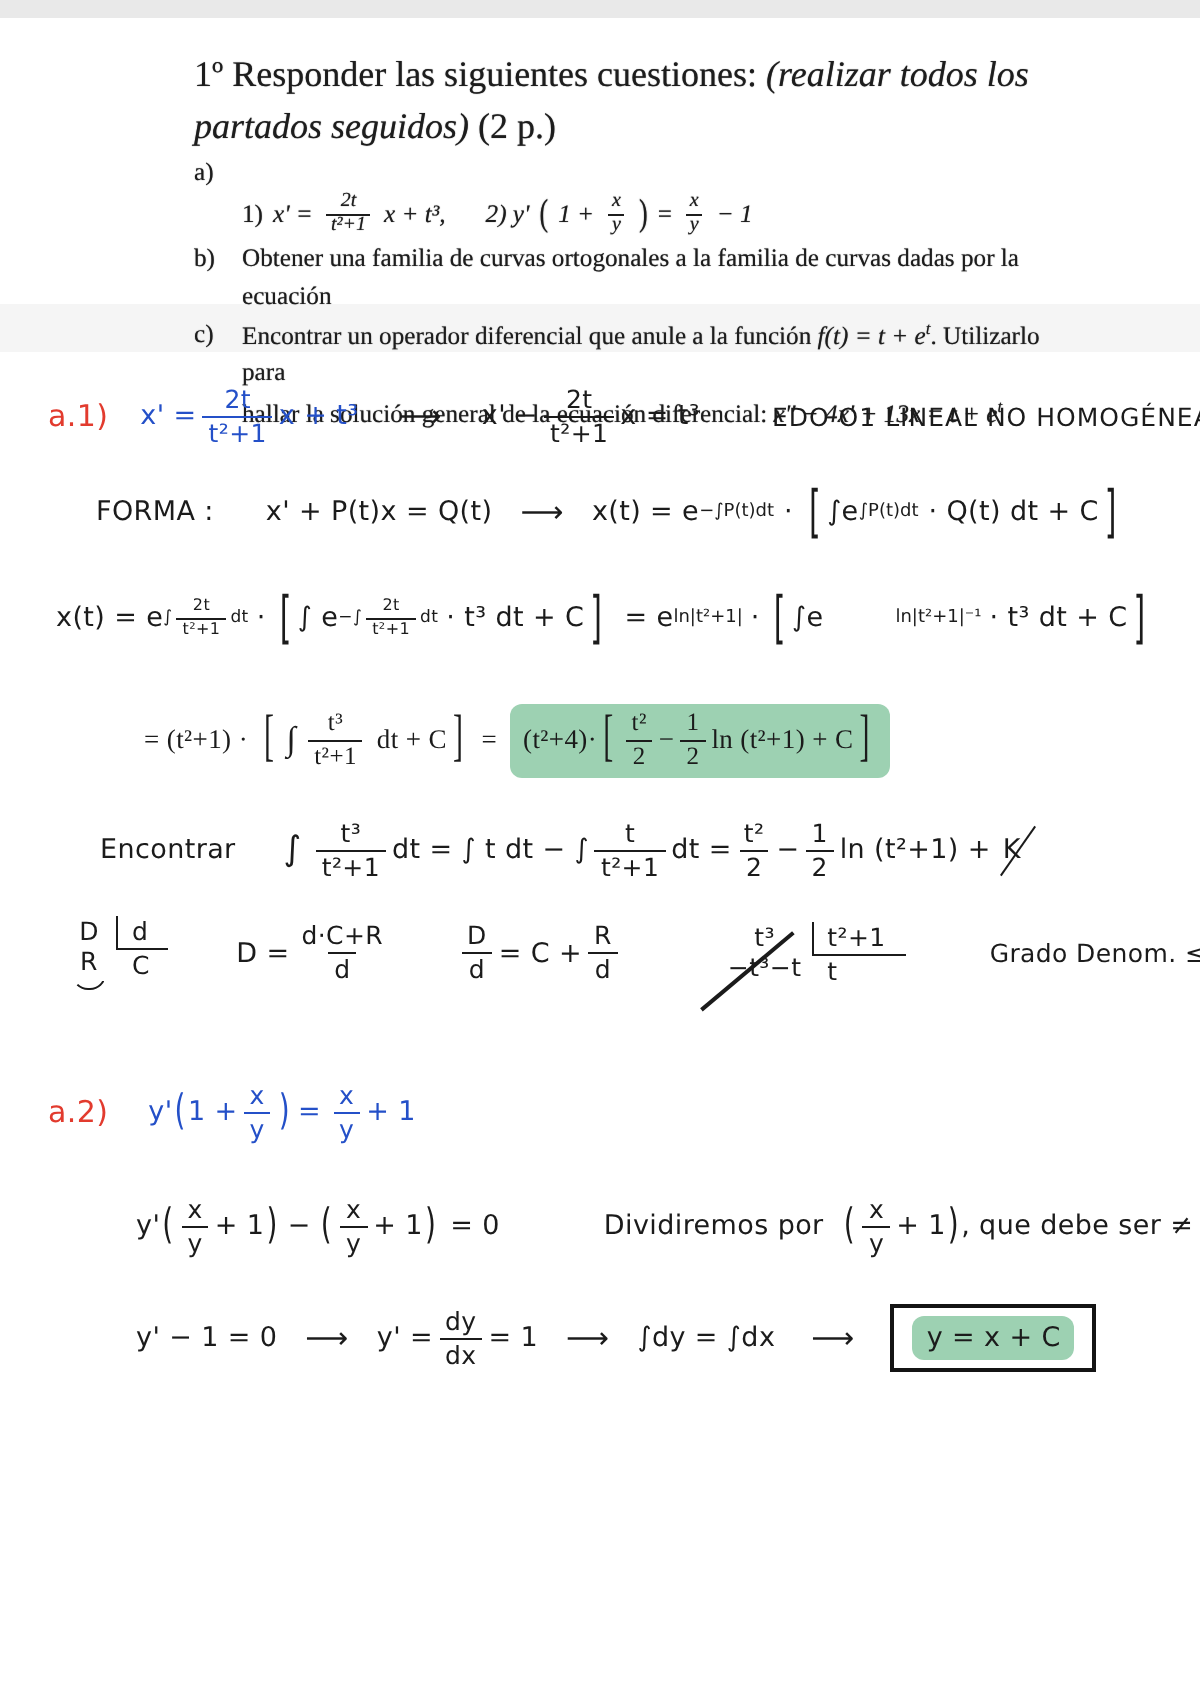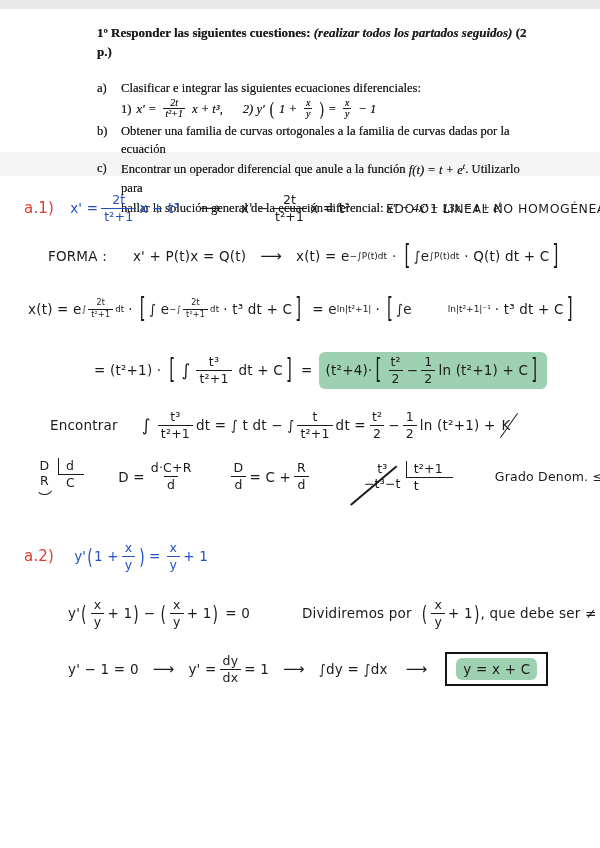--- a/index.html
+++ b/index.html
@@ -5,21 +5,21 @@
   html,body{margin:0;padding:0;background:#ffffff;}
   .sheet{position:relative;width:600px;height:848px;background:#ffffff;overflow:hidden;
          font-family:"DejaVu Sans",sans-serif;}
   .strip-top{position:absolute;left:0;top:0;width:600px;height:9px;background:#e9e9e9;}
   .strip-mid{position:absolute;left:0;top:152px;width:600px;height:24px;background:#f5f5f5;}
 
   
   .printed{position:absolute;left:97px;top:24px;width:445px;
            font-family:"Liberation Serif",serif;font-size:12.6px;color:#1d1d1d;
            text-shadow:0 0 .5px #555;line-height:1.45;}
-  .p-title{font-weight:bold;font-size:13px;margin-bottom:17px;}
+  .p-title{font-weight:normal;font-size:18px;margin-bottom:1px;}
   .p-title .em{font-style:italic;}
   .p-item{display:flex;margin-bottom:1px;}
   .p-label{width:24px;flex:0 0 24px;}
   .p-eqline{margin-left:24px;display:flex;align-items:center;gap:5px;margin-bottom:2px;}
   .m{font-style:italic;}
   .pfrac{display:inline-flex;flex-direction:column;align-items:center;font-size:10px;
          line-height:1.05;vertical-align:middle;margin:0 2px;}
   .pfrac .den{border-top:1px solid #1d1d1d;padding:0 2px;}
   .pp{display:inline-block;transform:scaleY(1.45);font-size:13px;}
   sup{font-size:8.5px;}
@@ -66,21 +66,20 @@
   <div class="strip-top"></div>
   <div class="strip-mid"></div>
 
   <div class="printed">
     <div class="p-title">
       <span>1º Responder las siguientes cuestiones: </span><span class="em">(realizar todos los partados seguidos)</span><span>  (2 p.)</span>
     </div>
 
     <div class="p-item">
       <span class="p-label">a)</span>
-      <span>Clasificar e integrar las siguientes ecuaciones diferenciales:</span>
     </div>
 
     <div class="p-eqline">
       <span>1)</span>
       <span class="m">x' =</span>
       <span class="pfrac m">
         <span class="num">2t</span>
         <span class="den">t²+1</span>
       </span>
       <span class="m">x + t³,</span>
@@ -179,21 +178,21 @@
     <span style="margin-left:8px;">= e</span>
       <span class="pow" style="vertical-align:11px;">ln|t²+1|</span>
     <span style="margin:0 4px;">·</span>
     <span class="bk">[</span>
     <span>∫e</span>
       <span class="pow" style="vertical-align:11px;padding-left:36px;">ln|t²+1|⁻¹</span>
     <span style="margin-left:4px;">· t³ dt + C</span>
     <span class="bk">]</span>
   </div>
 
-  <div class="hw" style="left:94px;top:352px;">
+  <div class="hw" style="left:72px;top:352px;font-family:Liberation Serif, serif;">
     <span>= (t²+1) ·</span>
     <span class="bk" style="margin-left:8px;">[</span>
     <span style="font-size:17px;margin:0 3px;">∫</span>
     <span class="frac">
       <span class="num">t³</span>
       <span class="den">t²+1</span>
     </span>
     <span style="margin-left:4px;">dt + C</span>
     <span class="bk">]</span>
     <span style="margin:0 6px;">=</span>

